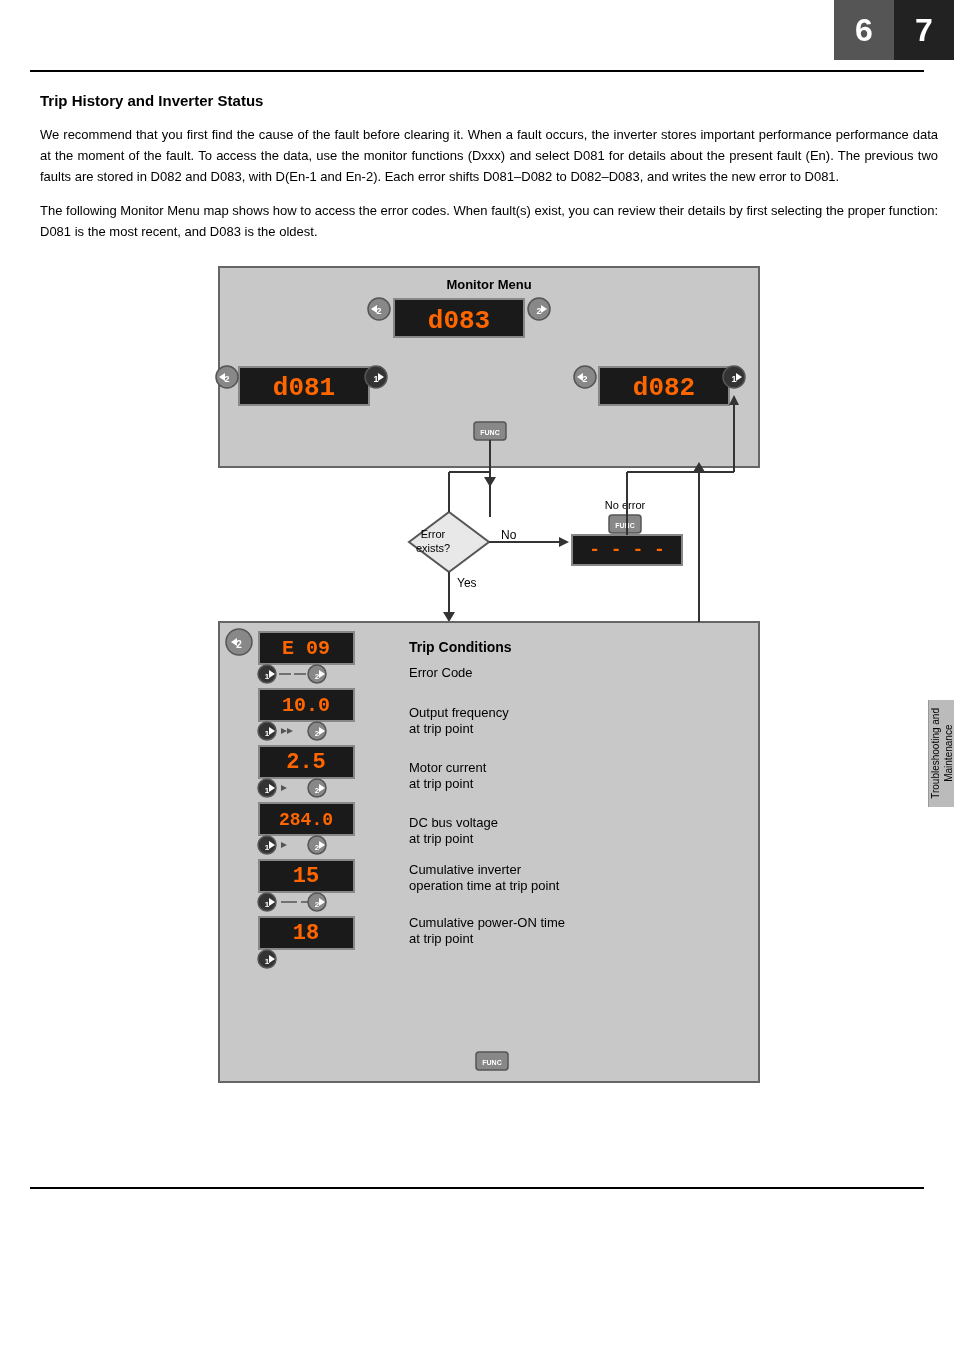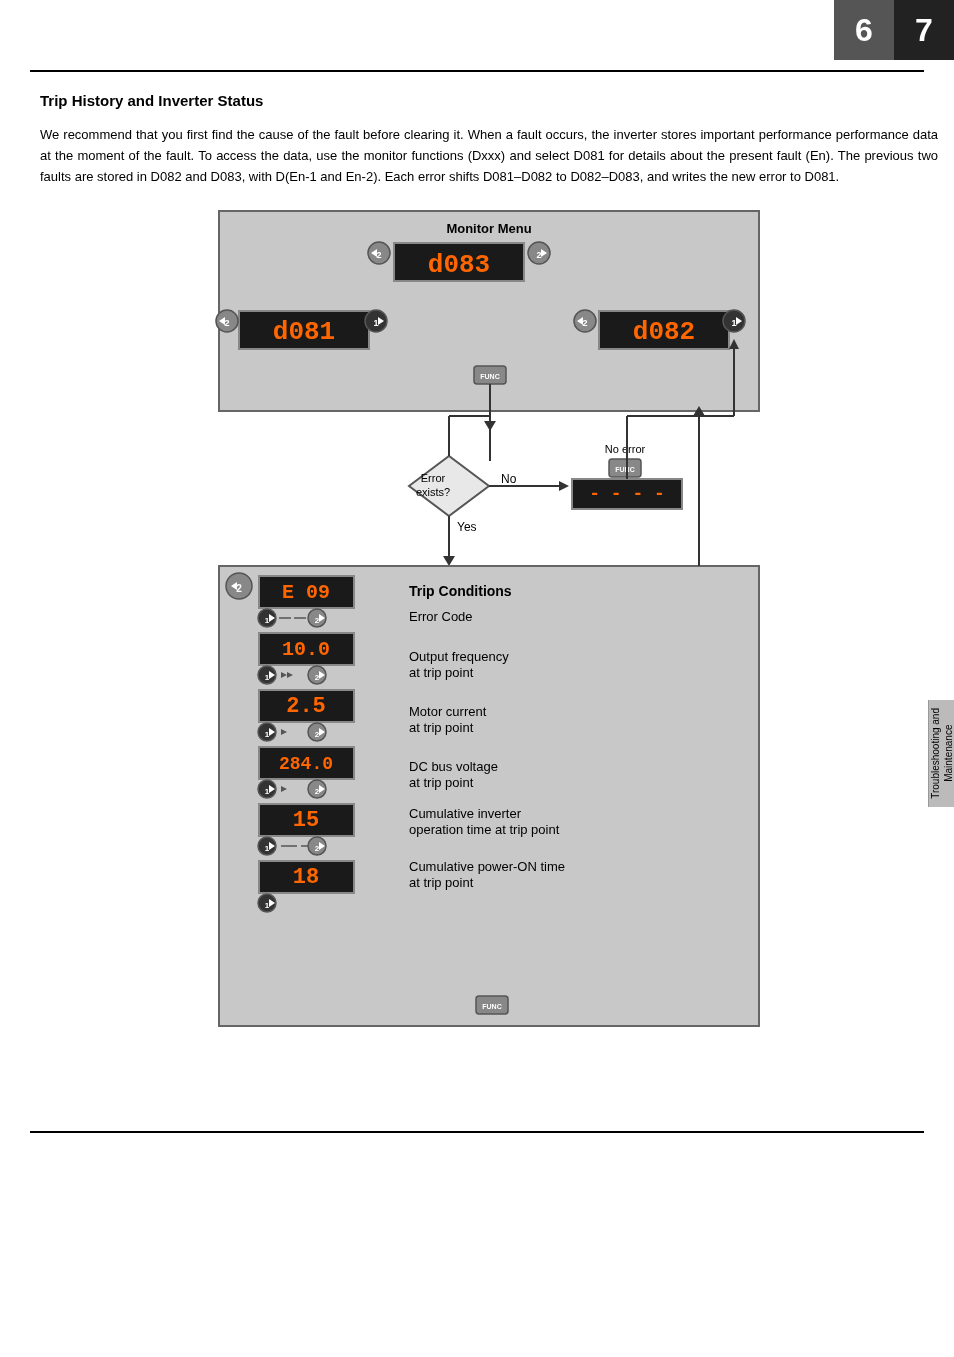--- a/index.html
+++ b/index.html
@@ -106,20 +106,21 @@
 <div class="page-corner">
   <div class="page-num-6">6</div>
   <div class="page-num-7">7</div>
 </div>
 
 <div class="top-rule"></div>
 
 <div class="main-content">
   <div class="section-title">Trip History and Inverter Status</div>
   <p class="body-text">We recommend that you first find the cause of the fault before clearing it. When a fault occurs, the inverter stores important performance performance data at the moment of the fault. To access the data, use the monitor functions (Dxxx) and select D081 for details about the present fault (En). The previous two faults are stored in D082 and D083, with D(En-1 and En-2). Each error shifts D081–D082 to D082–D083, and writes the new error to D081.</p>
+  <p class="body-text">The following Monitor Menu map shows how to access the error codes. When fault(s) exist, you can review their details by first selecting the proper function: D081 is the most recent, and D083 is the oldest.</p>
 
   <svg class="svg-diagram" width="560" height="860" viewBox="0 0 560 860">
 
     <rect x="10" y="10" width="540" height="200" fill="#c8c8c8" stroke="#666" stroke-width="2"></rect>
 
     <text x="280" y="32" text-anchor="middle" font-weight="bold" font-size="13" font-family="Arial">Monitor Menu</text>
 
     <rect x="185" y="42" width="130" height="38" fill="#1a1a1a" stroke="#888" stroke-width="2"></rect>
     <text x="250" y="71" text-anchor="middle" font-family="Courier New, monospace" font-size="26" font-weight="bold" fill="#ff6600">d083</text>
 

